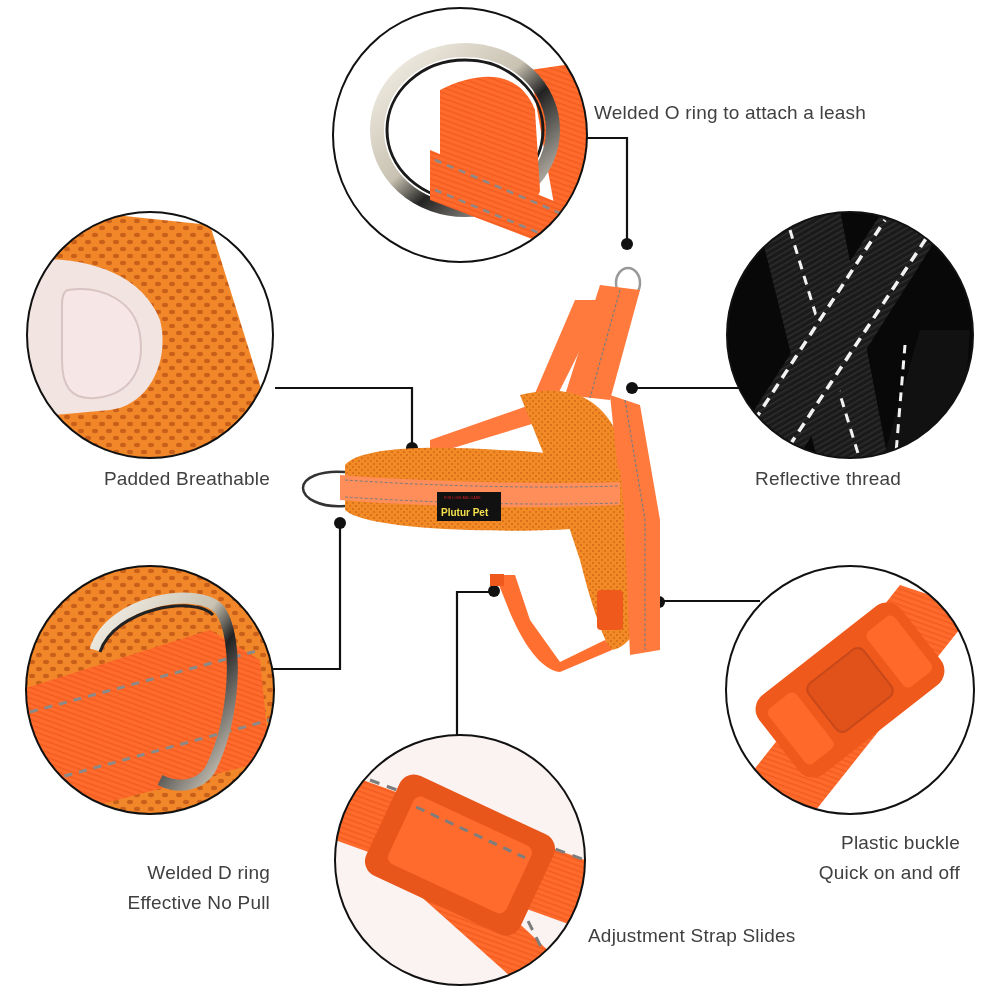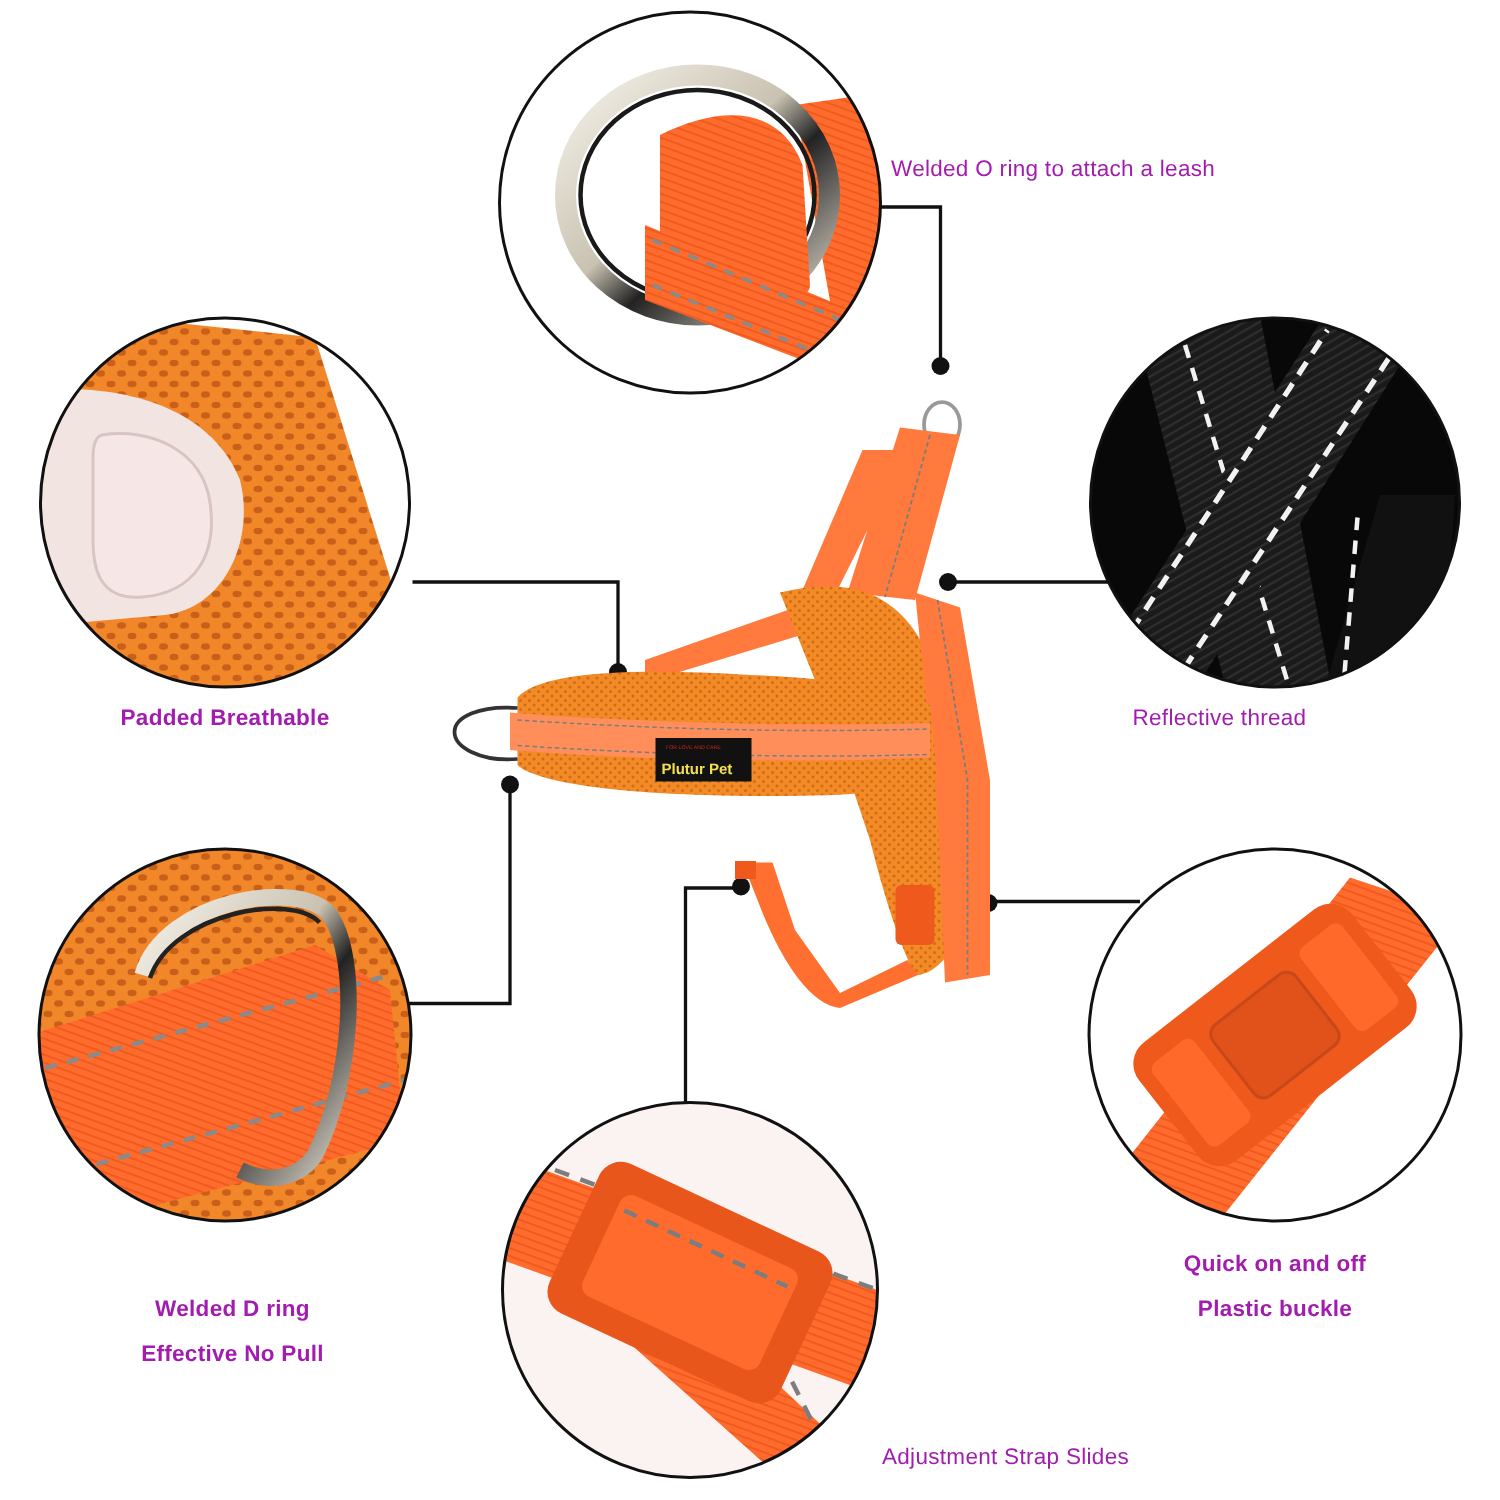--- a/index.html
+++ b/index.html
@@ -1,19 +1,19 @@
 <!DOCTYPE html>
 <html><head>
 <meta charset="utf-8">
 <style>
   html,body{margin:0;padding:0;background:#fff;}
   body{width:1000px;height:1000px;position:relative;overflow:hidden;font-family:"Liberation Sans",sans-serif;}
   svg.stage{position:absolute;left:0;top:0;width:1000px;height:1000px;}
-  .label{position:absolute;color:#a21caf;font-size:15px;line-height:30px;letter-spacing:0.2px;white-space:nowrap;}
-  .label.center{text-align:center;font-weight:bold;}
+  .label{position:absolute;color:#404040;font-size:19px;line-height:30px;letter-spacing:0.2px;white-space:nowrap;}
+  .label.center{text-align:right;}
   .label span{display:block;}
 </style>
 </head>
 <body>
 
 <svg class="stage" viewBox="0 0 1000 1000" xmlns="http://www.w3.org/2000/svg">
   <defs>
     <clipPath id="c-top">
         <circle cx="460" cy="135" r="127"></circle>
       </clipPath>
@@ -206,19 +206,19 @@
 <div class="label" style="left:755px;top:464px;">
   <span>Reflective thread</span>
 </div>
 
 <div class="label center" style="left:40px;top:828px;width:230px;margin-top:30px;">
   <span>Welded D ring</span>
   <span>Effective No Pull</span>
 </div>
 
 <div class="label center" style="left:740px;top:828px;width:220px;">
+  <span>Plastic buckle</span>
   <span>Quick on and off</span>
-  <span>Plastic buckle</span>
-</div>
-
-<div class="label" style="left:588px;top:921px;margin-top:36px;">
+</div>
+
+<div class="label" style="left:588px;top:921px;">
   <span>Adjustment Strap Slides</span>
 </div>
 
 </body></html>

